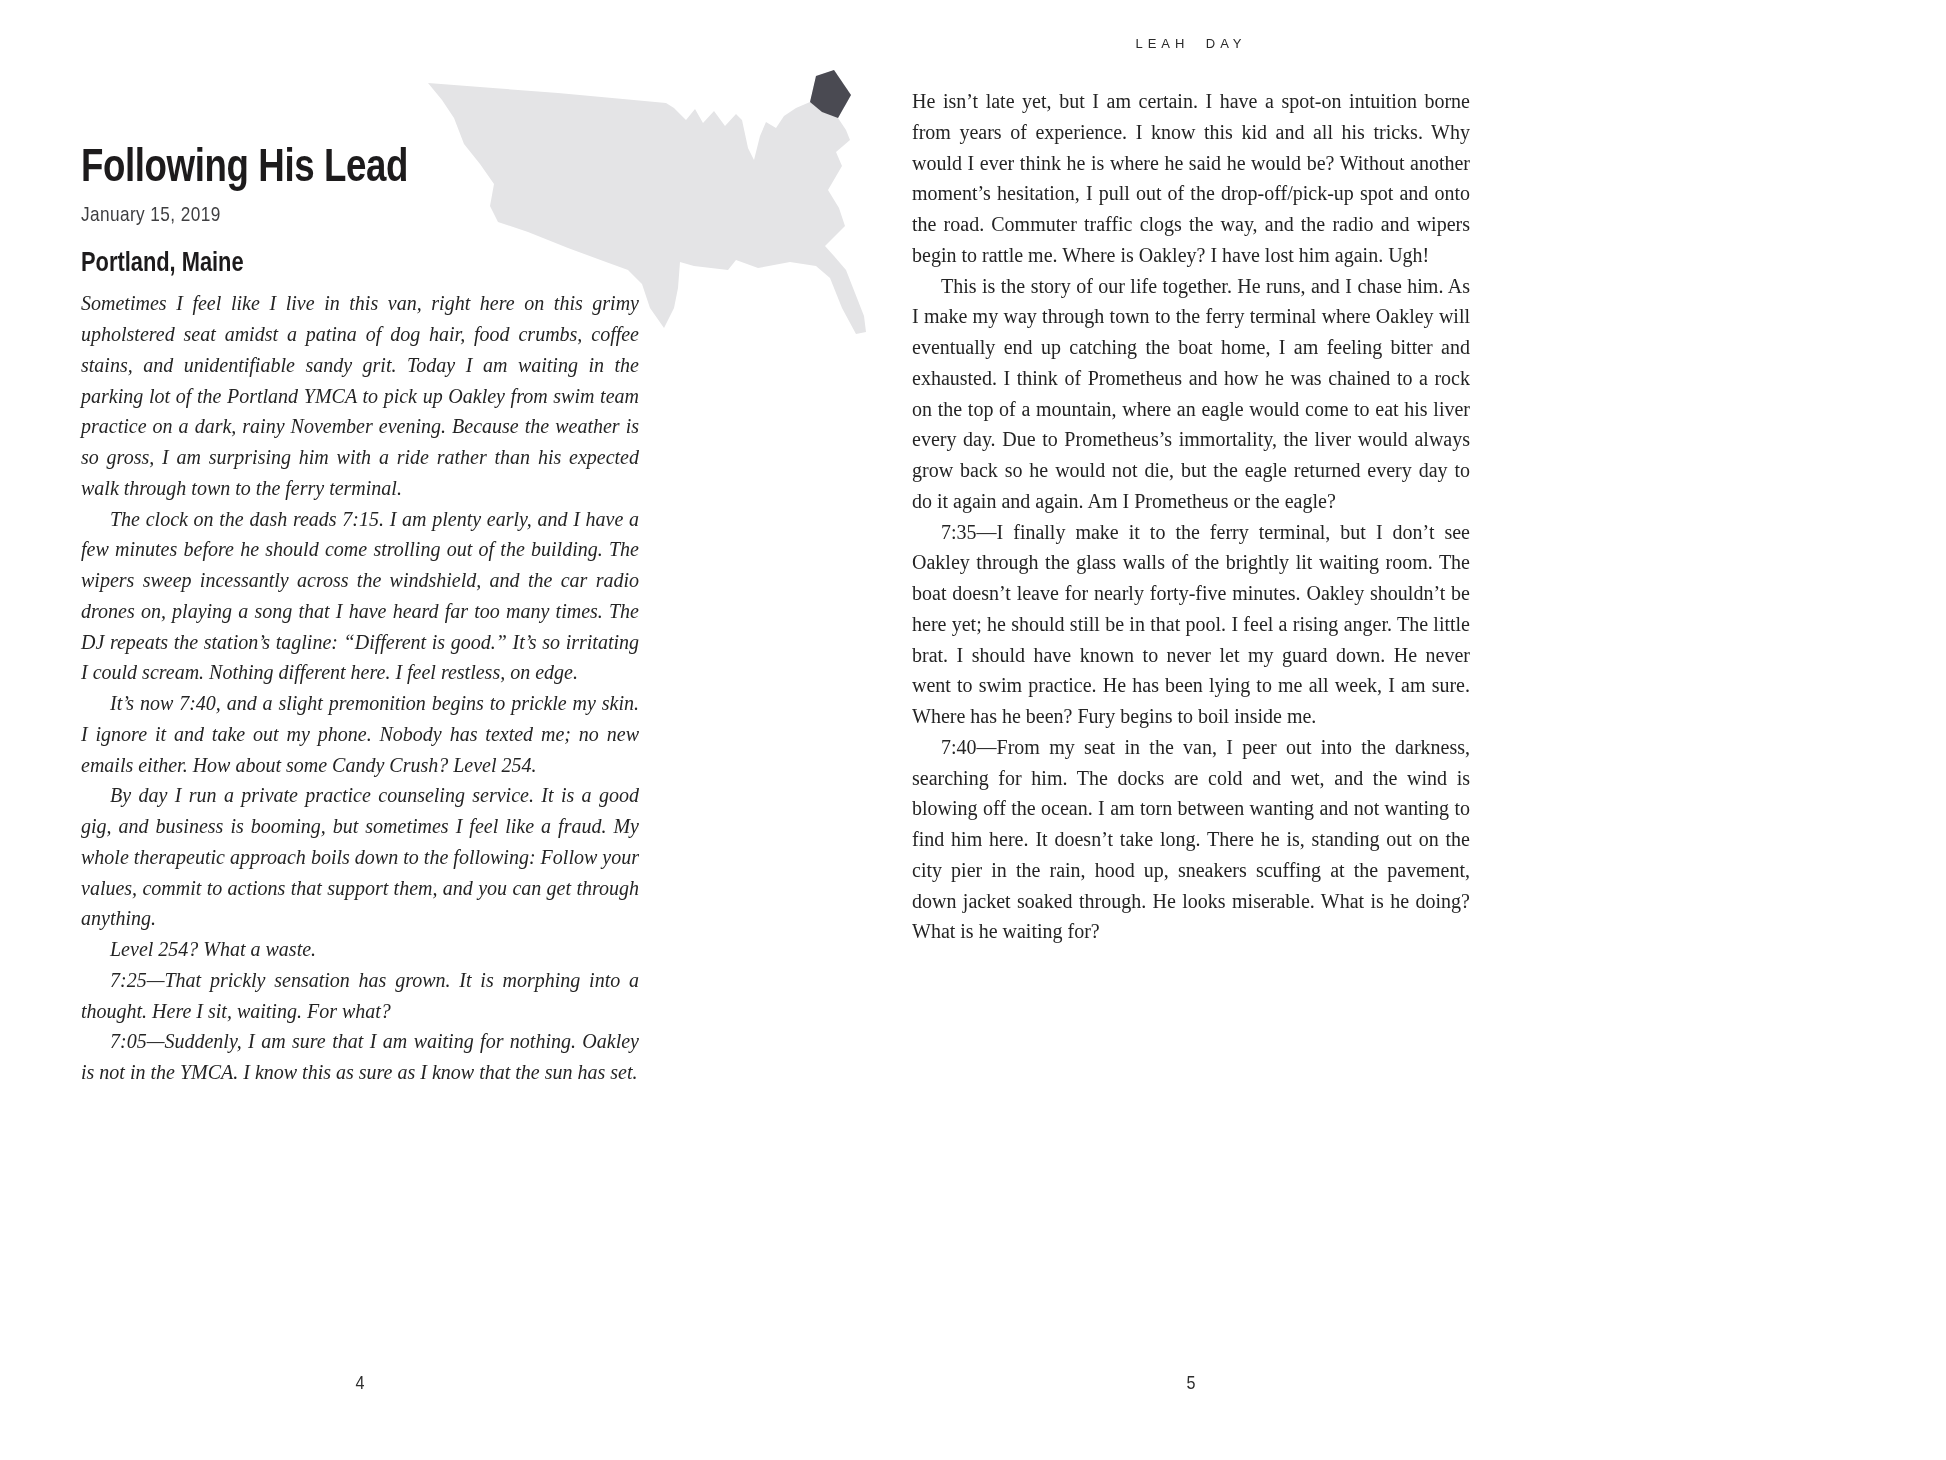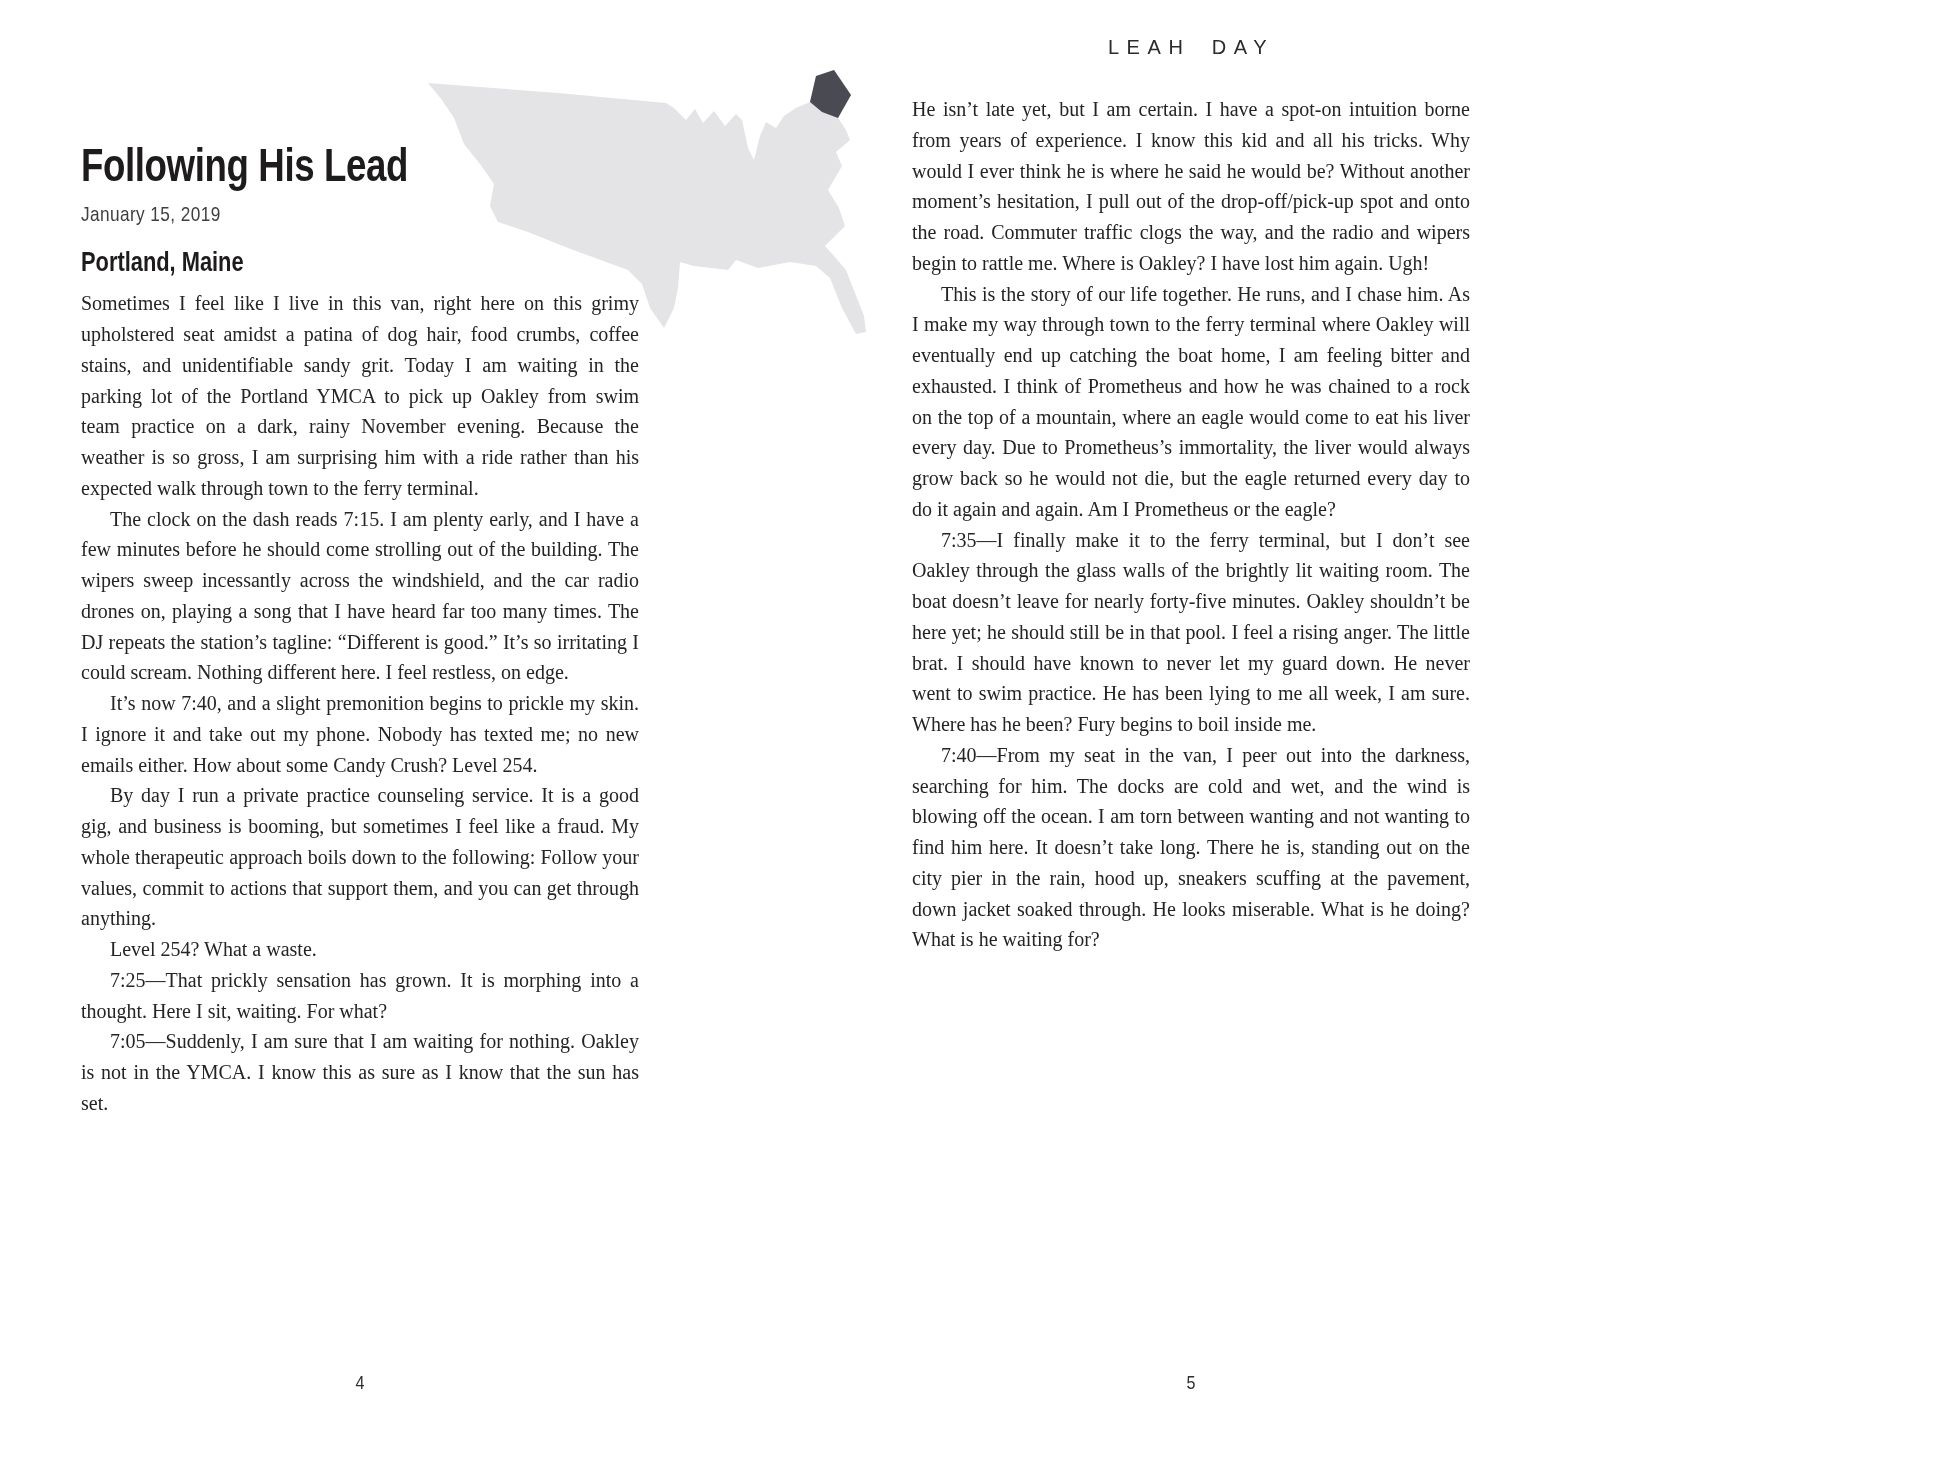--- a/index.html
+++ b/index.html
@@ -66,28 +66,28 @@
     transform: scaleX(0.78);
     transform-origin: 0 50%;
     white-space: nowrap;
   }
 
   .running-header {
     margin-top: 36px;
     text-align: center;
     font-family: "Liberation Sans", sans-serif;
     font-weight: 400;
-    font-size: 20px;
+    font-size: 13px;
     letter-spacing: 0.38em;
     word-spacing: 8px;
     color: #2b2b2b;
   }
 
   .body-text { text-align: justify; hyphens: auto; -webkit-hyphens: auto; }
-  .page-left  .body-text { margin-top: 10px; }
+  .page-left  .body-text { margin-top: 10px; font-style: italic; }
   .page-right .body-text { margin-top: 35px; }
   .body-text p {
     margin: 0;
     font-size: 20px;
     line-height: 30.75px;
     text-indent: 29px;
     color: #242424;
   }
   .body-text p.no-indent { text-indent: 0; }
 

